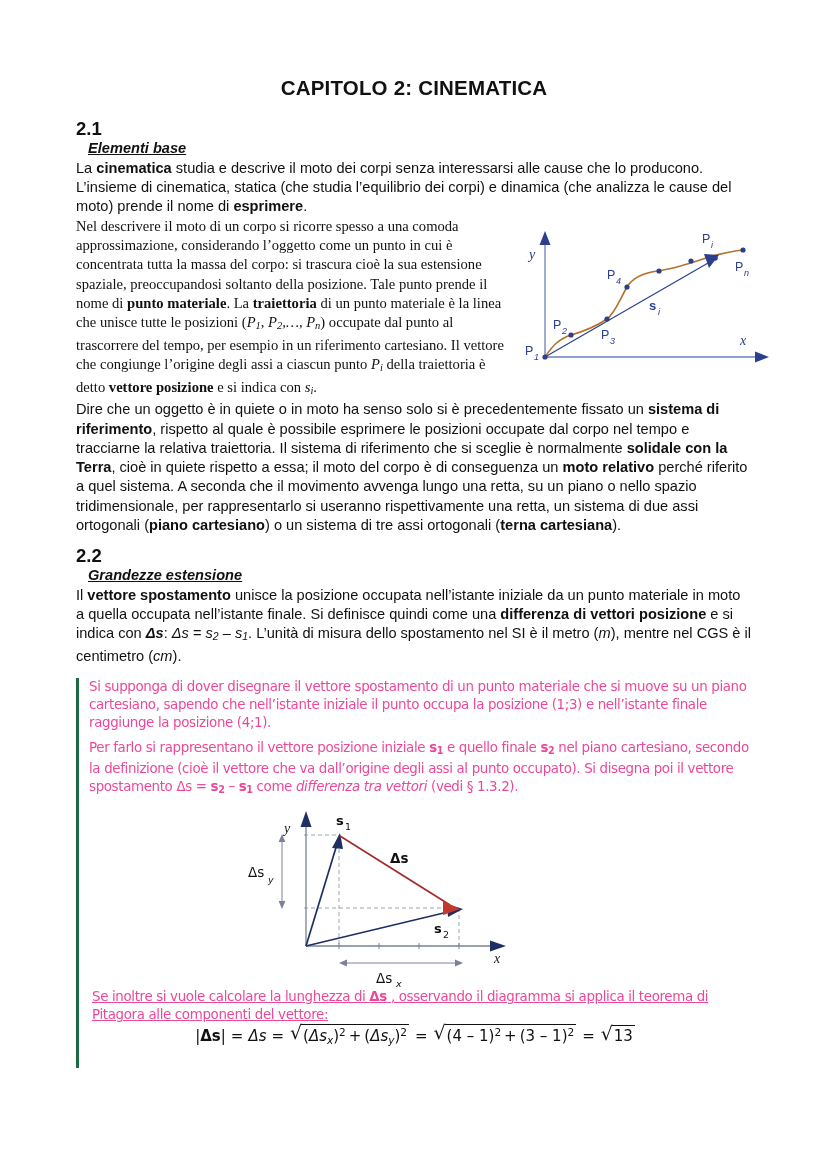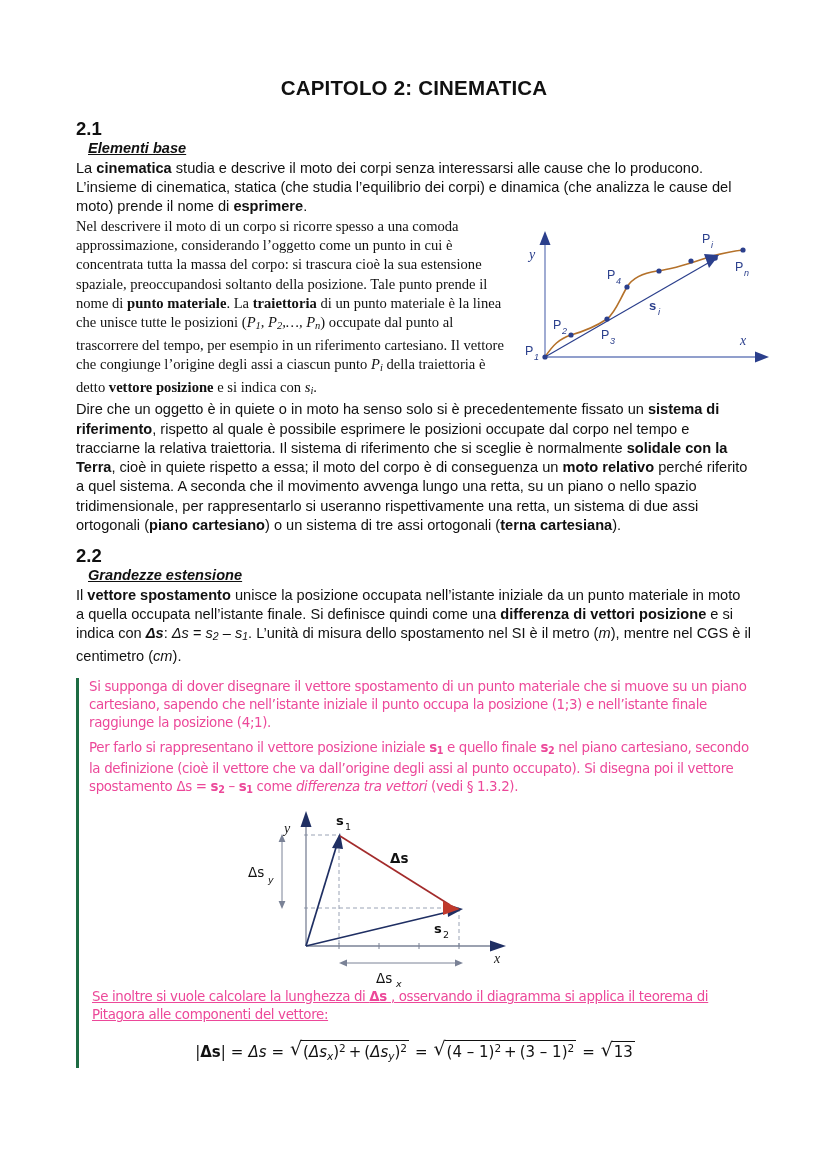--- a/index.html
+++ b/index.html
@@ -138,21 +138,21 @@
     font-family: "DejaVu Sans", sans-serif;
     font-size: 15px;
     color: #111;
     white-space: nowrap;
   }
   .formula .op { margin: 0 5px; }
   .sqrt {
     display: inline-block;
     position: relative;
     padding-left: 11px;
-    margin: 16px 1px;
+    margin: 0 1px;
   }
   .sqrt::before {
     content: "√";
     position: absolute;
     left: 0;
     top: -1px;
     font-size: 19px;
     line-height: 1;
   }
   .sqrt > .rad {

